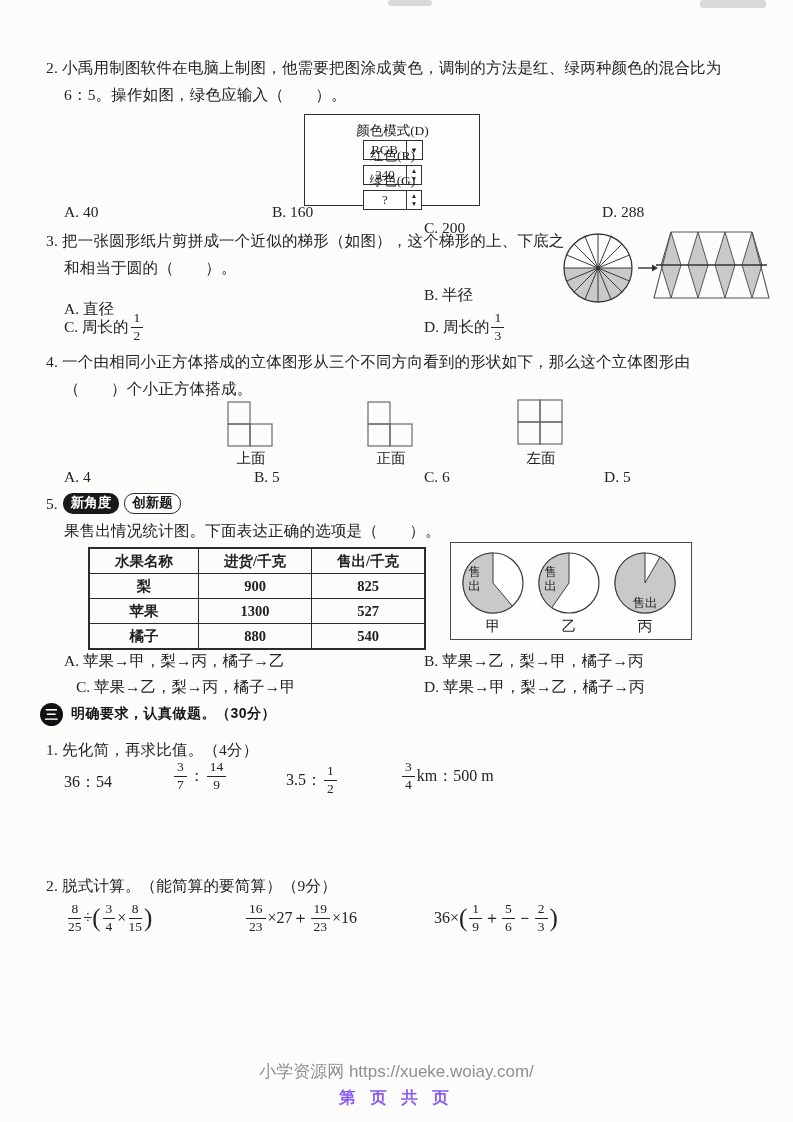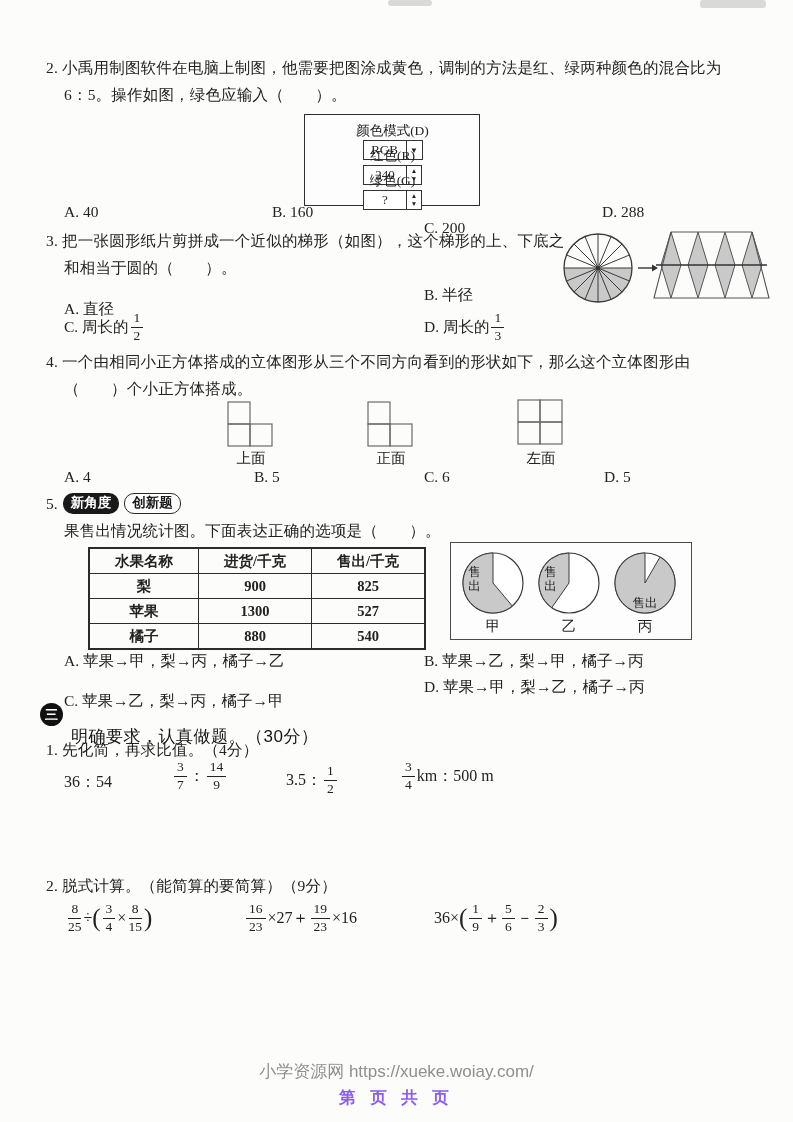--- a/index.html
+++ b/index.html
@@ -49,21 +49,21 @@
           border:1.4px solid #4a4a4a;background:#fdfdfd;}
   .vlabel{position:absolute;width:15px;font-size:12.5px;line-height:1.12;
           text-align:center;color:#1e1e1e;}
   .hlabel{position:absolute;font-size:12.5px;color:#1e1e1e;text-align:center;}
   .pcap{position:absolute;width:28px;text-align:center;font-size:14.5px;}
   
   .secicon{position:absolute;width:23px;height:23px;border-radius:50%;background:#111;
            color:#fff;display:flex;align-items:center;justify-content:center;
            font-size:13px;font-weight:700;font-family:"Liberation Sans","DejaVu Sans",sans-serif;}
   .sectitle{position:absolute;font-family:"Liberation Sans","DejaVu Sans",sans-serif;
-            font-weight:400;font-size:17px;color:#151515;letter-spacing:0.5px;margin-top:20px;}
+            font-weight:700;font-size:14px;color:#151515;letter-spacing:0.5px;}
   .viewlabel{position:absolute;width:58px;text-align:center;font-size:14.5px;}
   .footer1{position:absolute;left:0;width:100%;text-align:center;
            font-family:"Liberation Sans","DejaVu Sans",sans-serif;
            color:#8f8f8f;font-size:17px;}
   .footer2{position:absolute;left:0;width:100%;text-align:center;
            font-family:"Liberation Sans","DejaVu Sans",sans-serif;
            color:#8b5cf6;font-size:16.5px;letter-spacing:5px;font-weight:700;}
   .artifact{position:absolute;background:#d9d9d9;border-radius:3px;}
 </style>
 </head>
@@ -257,21 +257,21 @@
     <div class="vlabel" style="left:16px;top:22px;">售出</div>
     <div class="vlabel" style="left:92px;top:22px;">售出</div>
     <div class="hlabel" style="left:172px;top:52px;width:44px;">售出</div>
     <div class="pcap" style="left:28px;top:74px;">甲</div>
     <div class="pcap" style="left:104px;top:74px;">乙</div>
     <div class="pcap" style="left:180px;top:74px;">丙</div>
   </div>
 
   <span class="opt" style="left:64px;top:651px;">A. 苹果→甲，梨→丙，橘子→乙</span>
   <span class="opt" style="left:424px;top:651px;">B. 苹果→乙，梨→甲，橘子→丙</span>
-  <span class="opt" style="left:64px;top:677px;margin-top:14px;">C. 苹果→乙，梨→丙，橘子→甲</span>
+  <span class="opt" style="left:76px;top:677px;">C. 苹果→乙，梨→丙，橘子→甲</span>
   <span class="opt" style="left:424px;top:677px;">D. 苹果→甲，梨→乙，橘子→丙</span>
 
   <div class="secicon" style="left:40px;top:703px;">三</div>
   <div class="sectitle" style="left:71px;top:705px;">明确要求，认真做题。（30分）</div>
 
   <div class="qline" style="left:46px;top:740px;">1. 先化简，再求比值。（4分）</div>
 
   <span class="expr" style="left:64px;top:772px;">36：54</span>
 
   <span class="expr" style="left:172px;top:760px;">

